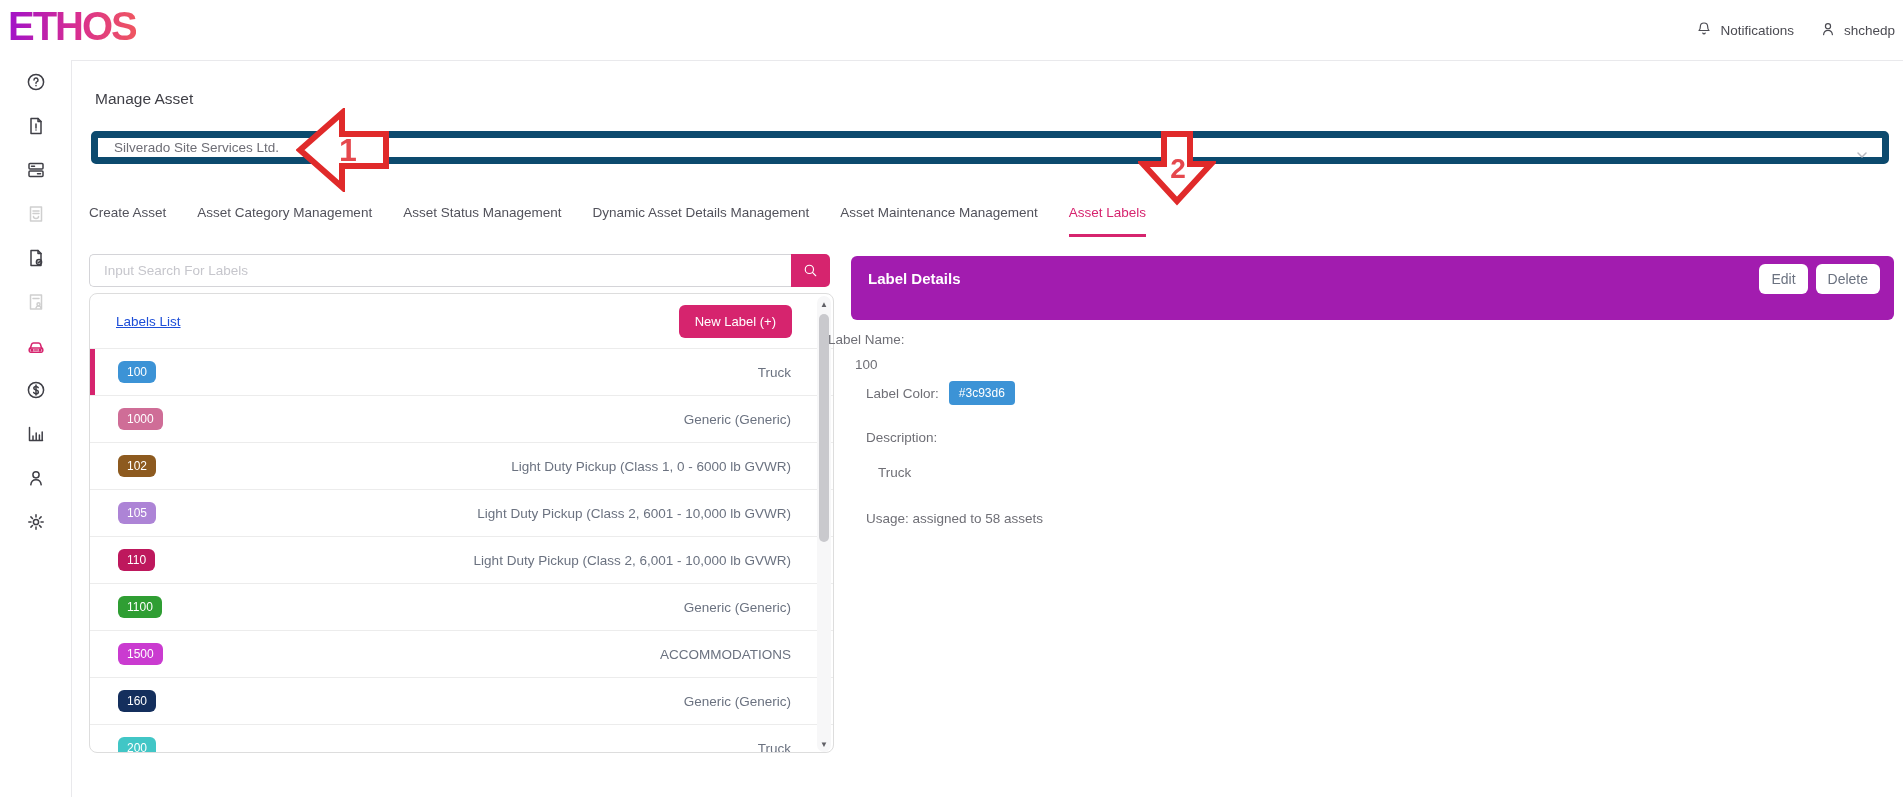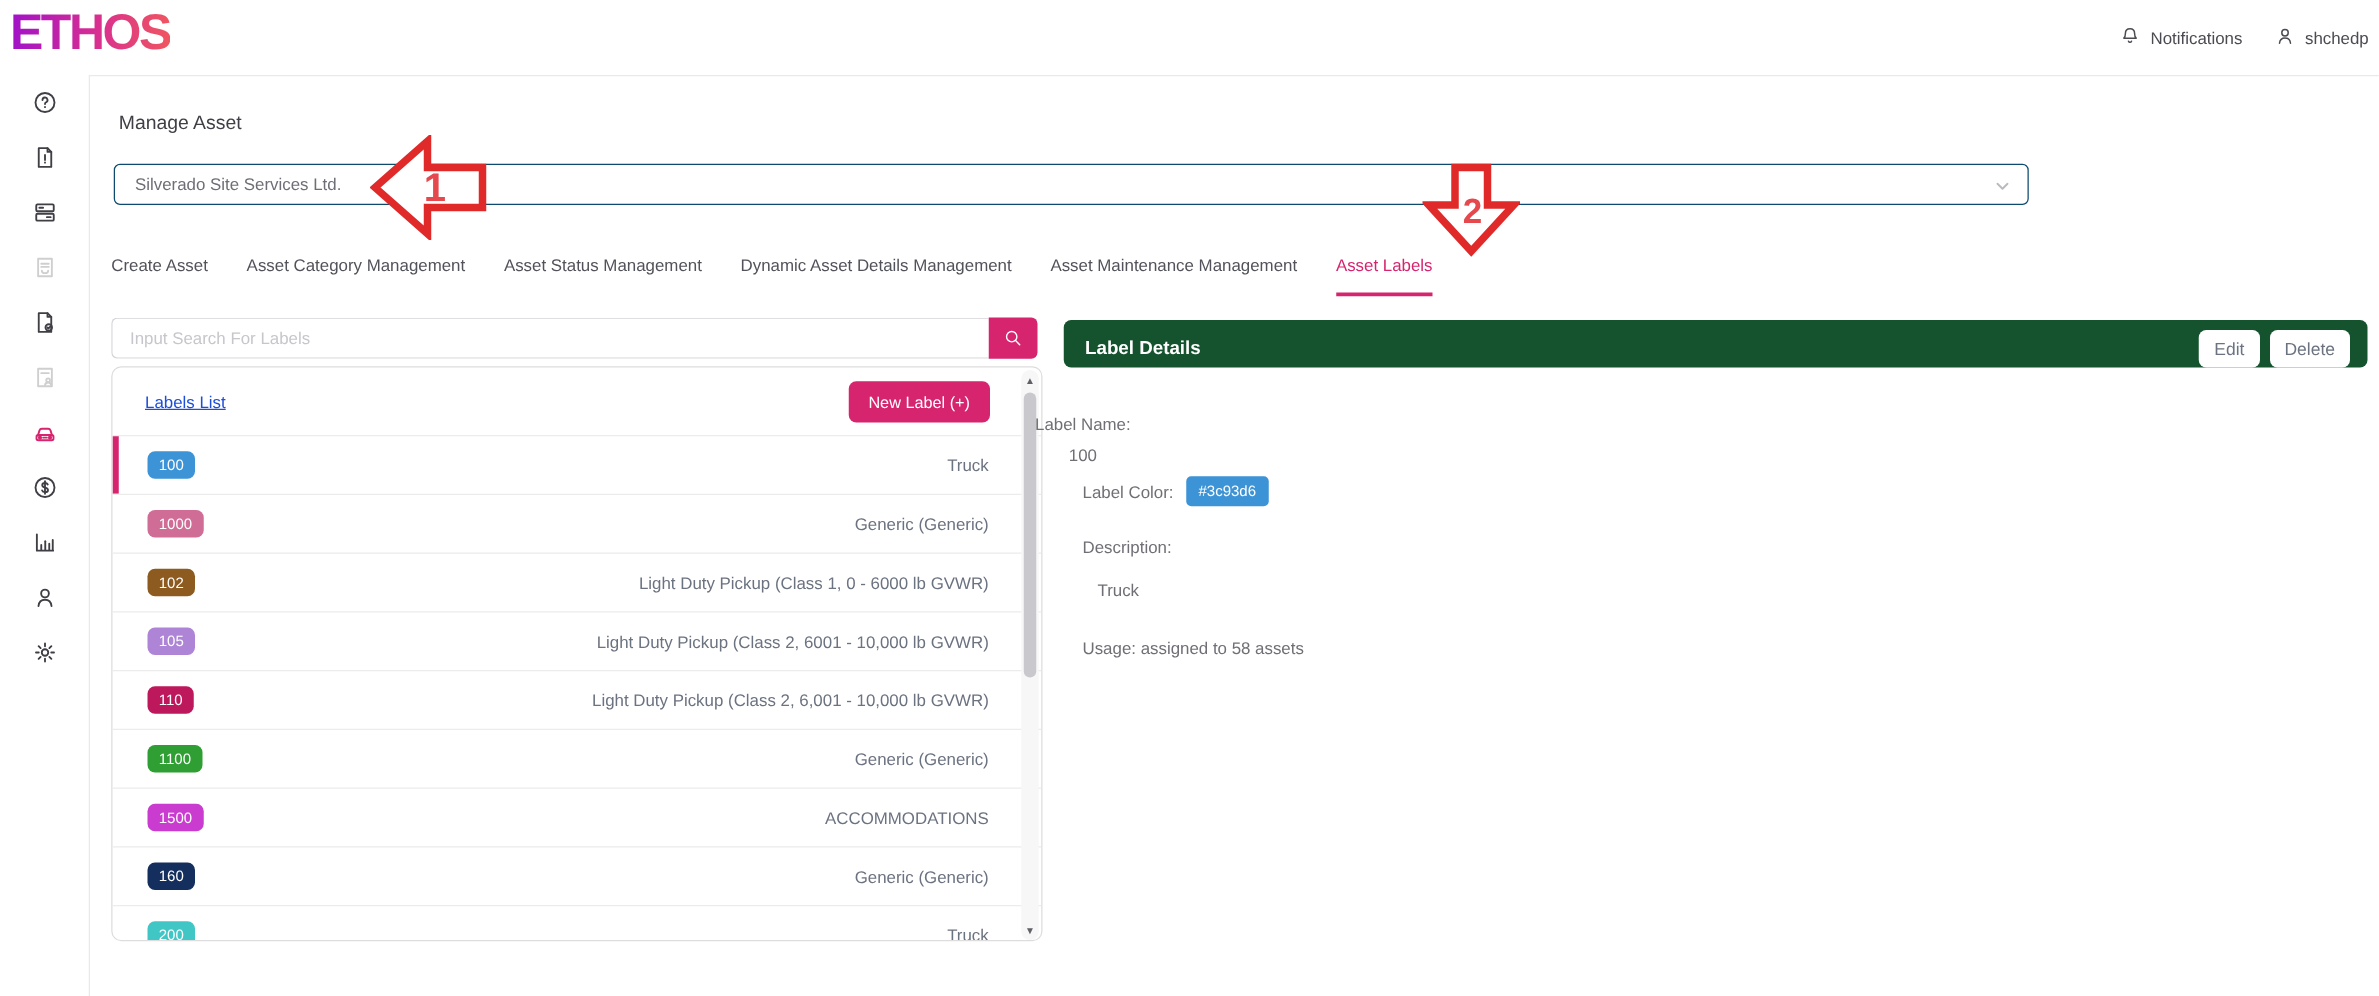--- a/index.html
+++ b/index.html
@@ -20,22 +20,22 @@
   .sidebar { position:absolute; left:0; top:60px; width:72px; height:737px; border-right:1px solid #e9e9ec;
     display:flex; flex-direction:column; align-items:center; padding-top:12px; gap:24px; }
   .side-item { width:20px; height:20px; color:#3f3f46; cursor:pointer; }
   .side-item.disabled { color:#cfcfcf; }
   .side-item.active { color:#d6246e; }
   .side-item svg { width:20px; height:20px; display:block; }
 
   
   .page-title { position:absolute; left:95px; top:78px; font-size:15.5px; font-weight:400; color:#3f3f46;margin-top:12px; }
 
-  .company-select { position:absolute; left:91px; top:131px; width:1532px; height:33px;
-    border:1px solid #0c4a6e; border-radius:5px; background:#fff; display:flex; align-items:center;
+  .company-select { position:absolute; left:91px; top:131px; width:1798px; height:33px;
+    border:7px solid #0c4a6e; border-radius:5px; background:#fff; display:flex; align-items:center;
     padding:0 16px; font-size:13.5px; color:#6e6e76; cursor:pointer; }
   .company-select .chev { position:absolute; right:14px; top:11px; width:12px; height:12px; color:#b9b9c0; }
 
   
   .tabs { position:absolute; left:89px; top:205px; display:flex; gap:31px; font-size:13.5px; }
   .tab { color:#52525b; padding-bottom:14px; cursor:pointer; white-space:nowrap; }
   .tab.active { color:#d6246e; border-bottom:3px solid #d6246e; }
 
   
   .search-wrap { position:absolute; left:89px; top:254px; width:741px; height:33px; display:flex; }
@@ -62,21 +62,21 @@
 
   
   .scrollbar { position:absolute; right:2px; top:2px; width:14px; height:456px; background:#f7f7f8; border-radius:7px; }
   .scroll-arrow { position:absolute; left:0; width:14px; height:14px; font-size:8px; color:#606066;
     display:flex; align-items:center; justify-content:center; cursor:pointer; }
   .scroll-arrow.up { top:1px; } .scroll-arrow.down { bottom:1px; }
   .scroll-thumb { position:absolute; left:2px; top:18px; width:10px; height:228px; background:#c9c9cd; border-radius:5px; cursor:grab; }
 
   
   .details-panel { position:absolute; left:851px; top:256px; width:1043px; }
-  .details-header { position:relative; height:38px; background:#14532d; border-radius:6px; }
+  .details-header { position:relative; height:64px; background:#a21caf; border-radius:6px; }
   .details-title { position:absolute; left:17px; top:14px; color:#fff; font-weight:700; font-size:15px; }
   .details-actions { position:absolute; right:14px; top:8px; display:flex; gap:8px; }
   .hdr-btn { height:30px; padding:0 12px; background:#fff; color:#6b7280; border:none; border-radius:6px;
     font-size:14px; cursor:pointer; font-family:inherit; }
   .detail-line { position:absolute; left:15px; font-size:13.5px; color:#6f6f76; display:flex; align-items:center; gap:10px; }
   .color-chip { display:inline-block; padding:5px 10px; border-radius:4px; color:#fff; font-size:12px; }
 
   
   .annot { position:absolute; z-index:30; }
   .annot text { font-weight:700; fill:#e5484d; }

